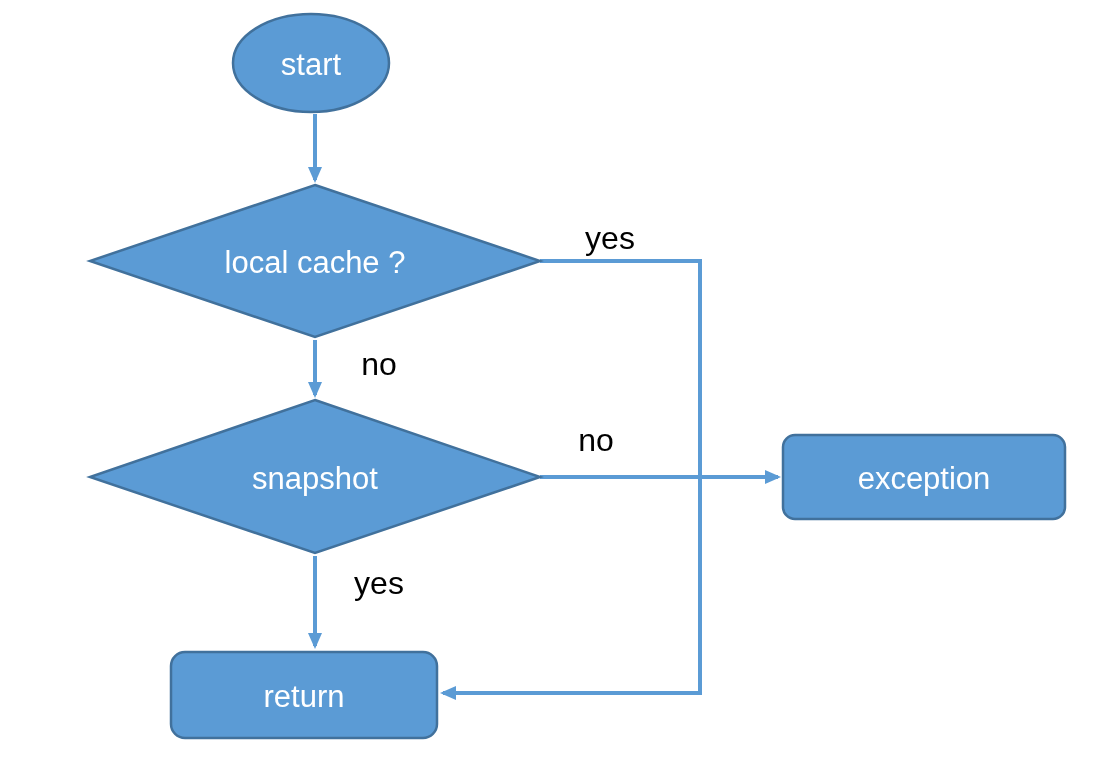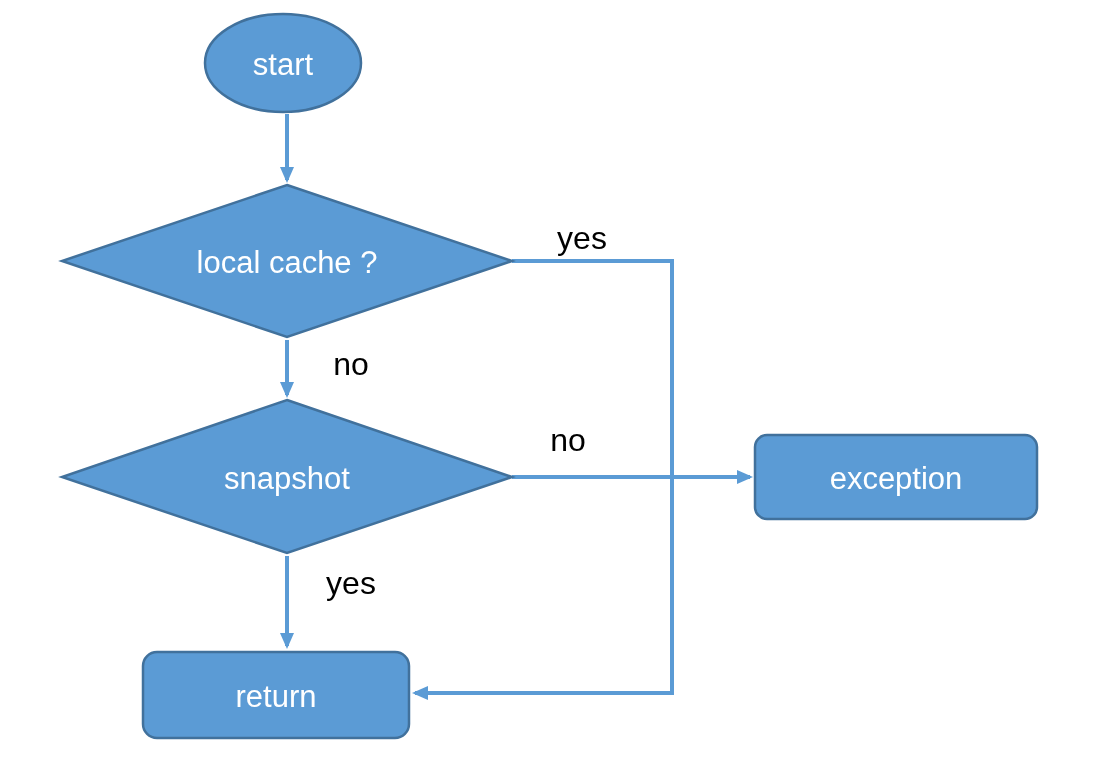--- a/index.html
+++ b/index.html
@@ -6,20 +6,21 @@
     margin: 0;
     padding: 0;
     background: #FFFFFF;
     width: 1094px;
     height: 774px;
     overflow: hidden;
   }
   .canvas-wrap {
     width: 908px;
     height: 774px;
+    padding-left: 28px;
   }
   svg {
     display: block;
     font-family: "Liberation Sans", sans-serif;
   }
   .shape-label {
     font-size: 31px;
     text-anchor: middle;
     dominant-baseline: central;
   }

